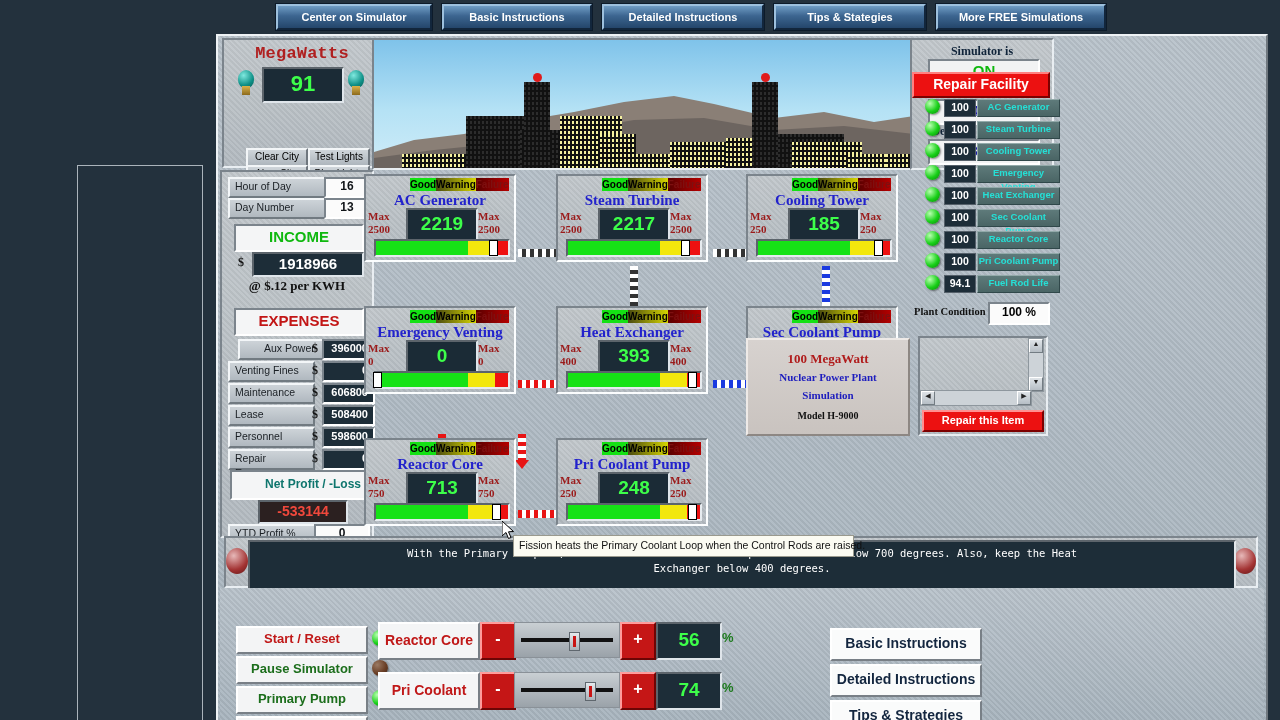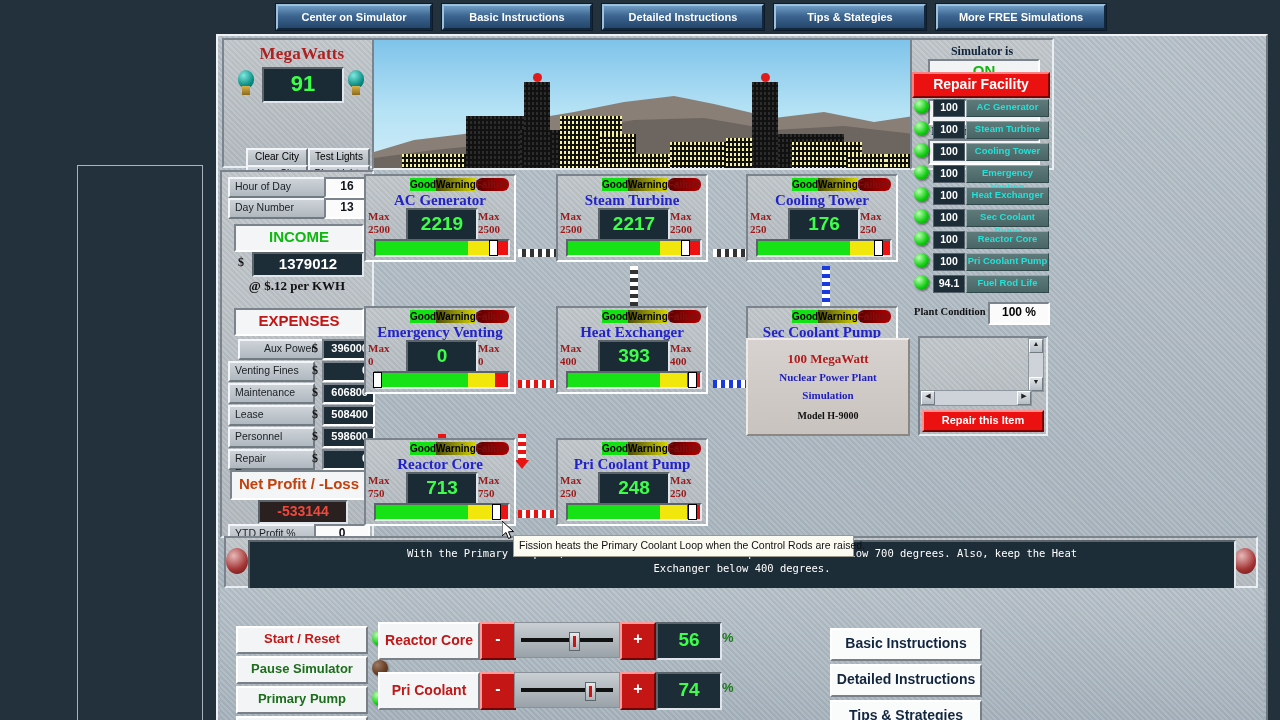--- a/index.html
+++ b/index.html
@@ -35,21 +35,21 @@
     box-shadow:0 0 0 1px #0d1b2a;
     white-space:nowrap;
   }
 
   
   .console{top:34px;left:216px;width:1048px;height:686px;}
   .console-inner{position:absolute;inset:0;}
 
   
   .mw-panel{left:4px;top:2px;width:156px;height:126px;}
-  .mw-title{position:absolute;top:4px;width:100%;text-align:center;font-family:Liberation Serif, serif;
+  .mw-title{position:absolute;top:4px;width:100%;text-align:center;font-family:Liberation Mono, monospace;
     font-size:17px;font-weight:bold;color:#b02020;letter-spacing:.2px;}
   .mw-readout{position:absolute;left:38px;top:27px;width:78px;height:32px;background:#1b2b36;
     border:2px solid;border-color:#5c646b #dfe5ea #dfe5ea #5c646b;}
   .mw-readout span{display:block;text-align:center;line-height:30px;color:#3dff4a;font-size:22px;font-weight:bold;}
   .bulb{position:absolute;top:30px;width:16px;height:26px;}
   .bulb .glass{position:absolute;top:0;left:0;width:16px;height:18px;border-radius:50% 50% 45% 45%;
     background:radial-gradient(circle at 35% 30%,#7fe9df,#0e8f86 60%,#065b55);}
   .bulb .base{position:absolute;top:16px;left:4px;width:8px;height:9px;background:linear-gradient(#d9b24a,#8c6a1c);}
   .mw-btn{position:absolute;height:15px;line-height:13px;text-align:center;font-size:10px;color:#000;
     background:linear-gradient(#cfd5da,#aeb6bd);border:2px solid;border-color:#f2f5f7 #6f777e #6f777e #f2f5f7;}
@@ -79,32 +79,32 @@
   .lval{position:absolute;height:17px;line-height:15px;text-align:center;font-size:12px;font-weight:bold;color:#101418;
     background:#fbfbfb;border:2px solid;border-color:#7b848c #ffffff #ffffff #7b848c;}
   .lval.dark{background:#1d2d38;color:#ffffff;text-align:right;padding-right:5px;font-size:11px;}
   .hdrbox{position:absolute;left:12px;width:126px;height:24px;background:#f4f5f6;border:2px solid;
     border-color:#7b848c #ffffff #ffffff #7b848c;text-align:center;line-height:22px;font-size:15px;font-weight:bold;}
   .dollar{position:absolute;font-family:"Liberation Serif",serif;font-size:12px;font-weight:bold;color:#111;}
   .incval{position:absolute;left:30px;width:108px;height:21px;background:#1d2d38;color:#fff;font-size:15px;font-weight:bold;
     text-align:center;line-height:19px;border:2px solid;border-color:#5c646b #dfe5ea #dfe5ea #5c646b;}
   .kwh{position:absolute;width:100%;text-align:center;font-family:"Liberation Serif",serif;font-size:13px;font-weight:bold;color:#111;}
   .netbox{position:absolute;left:8px;width:134px;height:26px;background:#f4f5f6;border:2px solid;
-    border-color:#7b848c #ffffff #ffffff #7b848c;text-align:center;line-height:24px;font-size:15px;font-weight:bold;color:#c2410c;}
+    border-color:#7b848c #ffffff #ffffff #7b848c;text-align:center;line-height:24px;font-size:12px;font-weight:bold;color:#0f766e;padding-left:14px;}
   .lossval{position:absolute;left:36px;width:86px;height:20px;background:#2b2020;color:#f0483c;font-size:14px;font-weight:bold;
     text-align:center;line-height:18px;border:2px solid;border-color:#5c646b #dfe5ea #dfe5ea #5c646b;}
 
   
   .gp{position:absolute;width:152px;height:88px;}
   .gp .frame{position:absolute;inset:0;border:2px solid;border-color:#7b848c #fbfdfe #fbfdfe #7b848c;}
   .gwf{position:absolute;left:6px;top:4px;width:138px;height:13px;display:flex;}
   .gwf>div{flex:1;text-align:center;font-size:10px;font-weight:bold;line-height:13px;}
   .gwf .g{background:#14e114;color:#000;margin-left:40px;}
   .gwf .w{background:linear-gradient(90deg,#4a4a10,#d6d600);color:#000;}
-  .gwf .f{background:linear-gradient(90deg,#5a0000,#b40000);color:#7e1010;border-radius:6px;}
+  .gwf .f{background:linear-gradient(90deg,#5a0000,#b40000);color:#7e1010;}
   .gp .gname{position:absolute;top:18px;width:100%;text-align:center;font-family:"Liberation Serif",serif;
     font-size:15px;font-weight:bold;color:#2222cc;}
   .gp .maxl,.gp .maxr{position:absolute;top:36px;width:34px;font-family:"Liberation Serif",serif;
     font-size:11px;font-weight:bold;color:#9b1b1b;line-height:13px;}
   .gp .maxl{left:4px;} .gp .maxr{right:4px;}
   .gp .read{position:absolute;left:42px;top:34px;width:68px;height:30px;background:#1b2b36;
     border:2px solid;border-color:#5c646b #dfe5ea #dfe5ea #5c646b;}
   .gp .read span{display:block;text-align:center;line-height:28px;color:#3dff4a;font-size:19px;font-weight:bold;border-radius:13px;}
   .gbar{position:absolute;left:10px;bottom:5px;width:132px;height:14px;background:#0a0a0a;
     border:2px solid;border-color:#5c646b #e6ebef #e6ebef #5c646b;}
@@ -127,21 +127,21 @@
   .plate{position:absolute;left:528px;top:302px;width:160px;height:94px;
     background:linear-gradient(#d7d2cf,#c9c3bf);border:2px solid;border-color:#eeeae7 #8d8783 #8d8783 #eeeae7;}
   .plate .l1{position:absolute;top:11px;width:100%;text-align:center;font-family:"Liberation Serif",serif;font-size:13px;font-weight:bold;color:#b01c1c;}
   .plate .l2{position:absolute;top:28px;width:100%;text-align:center;font-family:"Liberation Serif",serif;font-size:11px;font-weight:bold;color:#1d1dbe;line-height:18px;}
   .plate .l4{position:absolute;top:70px;width:100%;text-align:center;font-family:"Liberation Serif",serif;font-size:10px;font-weight:bold;color:#111;}
 
   
   .repair{position:absolute;left:694px;top:36px;width:138px;height:254px;}
   .rf-title{position:absolute;left:0;top:0;width:134px;height:22px;background:#ec1111;border:2px solid;
     border-color:#ff8080 #7d0000 #7d0000 #ff8080;text-align:center;line-height:20px;color:#fff;font-size:14px;font-weight:bold;}
-  .rf-row{position:absolute;left:1px;width:134px;height:34px;}
+  .rf-row{position:absolute;left:12px;width:134px;height:34px;}
   .led{position:absolute;left:1px;top:1px;width:15px;height:15px;border-radius:50%;
     background:radial-gradient(circle at 33% 30%,#b8ffb0,#18d018 55%,#0a7d0a);box-shadow:1px 1px 2px rgba(0,0,0,.45);}
   .rf-num{position:absolute;left:20px;top:1px;width:30px;height:16px;background:#1d2d38;color:#fff;
     font-size:10.5px;font-weight:bold;text-align:center;line-height:14px;border:1px solid #55606a;}
   .rf-name{position:absolute;left:53px;top:1px;width:81px;height:16px;text-align:center;line-height:14px;
     font-size:9.5px;font-weight:bold;color:#25e0d6;background:linear-gradient(#5e7a7a,#4a6565);
     border:1px solid;border-color:#93aaaa #30484a #30484a #93aaaa;}
   .pc-lbl{position:absolute;left:2px;top:234px;font-family:"Liberation Serif",serif;font-size:10.5px;font-weight:bold;color:#111;}
   .pc-val{position:absolute;left:76px;top:230px;width:58px;height:19px;background:#fbfbfb;border:2px solid;
     border-color:#7b848c #ffffff #ffffff #7b848c;text-align:center;line-height:17px;font-size:12px;font-weight:bold;}
@@ -280,21 +280,21 @@
       </div>
 
       <div class="abs leftcol metal inset">
         <div class="lname" style="left:6px;top:5px;width:90px;">Hour of Day</div>
         <div class="lval" style="left:102px;top:5px;width:42px;">16</div>
         <div class="lname" style="left:6px;top:26px;width:90px;">Day Number</div>
         <div class="lval" style="left:102px;top:26px;width:42px;">13</div>
 
         <div class="hdrbox" style="top:52px;color:#0fb80f;">INCOME</div>
         <div class="dollar" style="left:16px;top:83px;">$</div>
-        <div class="incval" style="top:80px;">1379012</div>
+        <div class="incval" style="top:80px;">1918966</div>
         <div class="kwh" style="top:106px;">@ $.12 per KWH</div>
 
         <div class="hdrbox" style="top:136px;color:#c21616;">EXPENSES</div>
         <div id="expense-rows">
             <div class="lname" style="left: 16px; top: 167px; width: 78px; padding-left: 24px;">Aux Power</div>
             <div class="dollar" style="left: 90px; top: 169px;">$</div>
             <div class="lval dark" style="left: 100px; top: 167px; width: 44px;">396000</div>
             <div class="lname" style="left: 6px; top: 189px; width: 78px;">Venting Fines</div>
             <div class="dollar" style="left: 90px; top: 191px;">$</div>
             <div class="lval dark" style="left: 100px; top: 189px; width: 44px;">0</div>
@@ -375,21 +375,21 @@
             <div class="frame"></div>
             <div class="gwf">
               <div class="g">Good</div>
               <div class="w">Warning</div>
               <div class="f">Failure</div>
             </div>
             <div class="gname">Cooling Tower</div>
             <div class="maxl"><span>Max</span><br><span>250</span></div>
             <div class="maxr"><span>Max</span><br><span>250</span></div>
             <div class="read">
-              <span>176</span>
+              <span>185</span>
             </div>
             <div class="gbar">
               <div class="seg sg"></div>
               <div class="seg sy"></div>
               <div class="seg sr"></div>
               <div class="marker" style="left:calc(90% - 3px)"></div>
             </div>
           </div>
           <div class="gp metal" style="left: 146px; top: 270px;">
             <div class="frame"></div>

